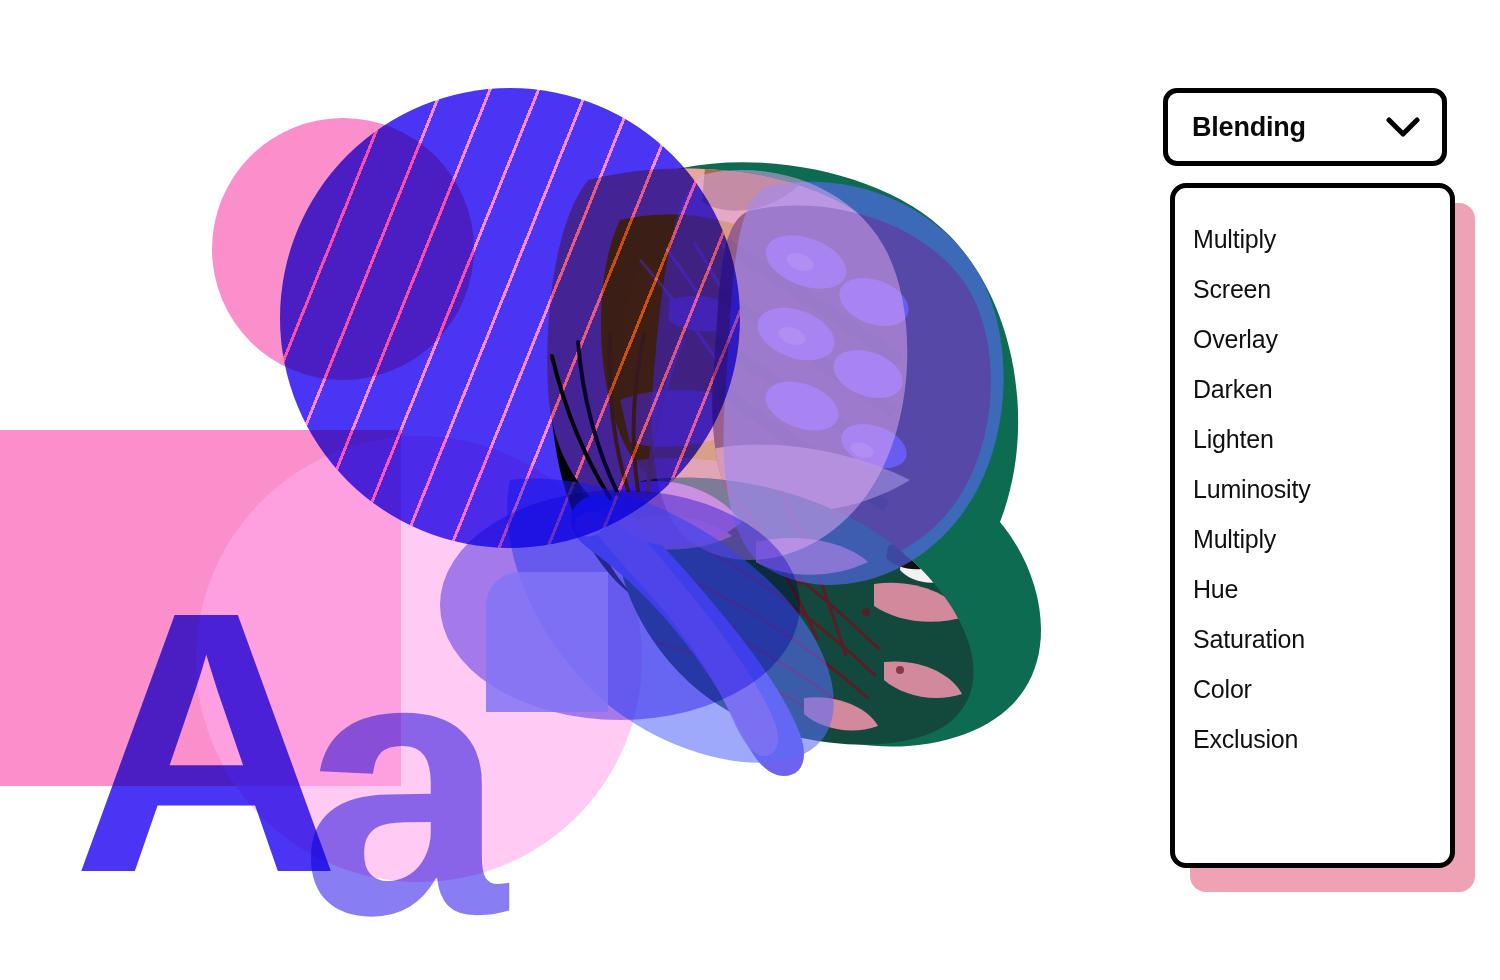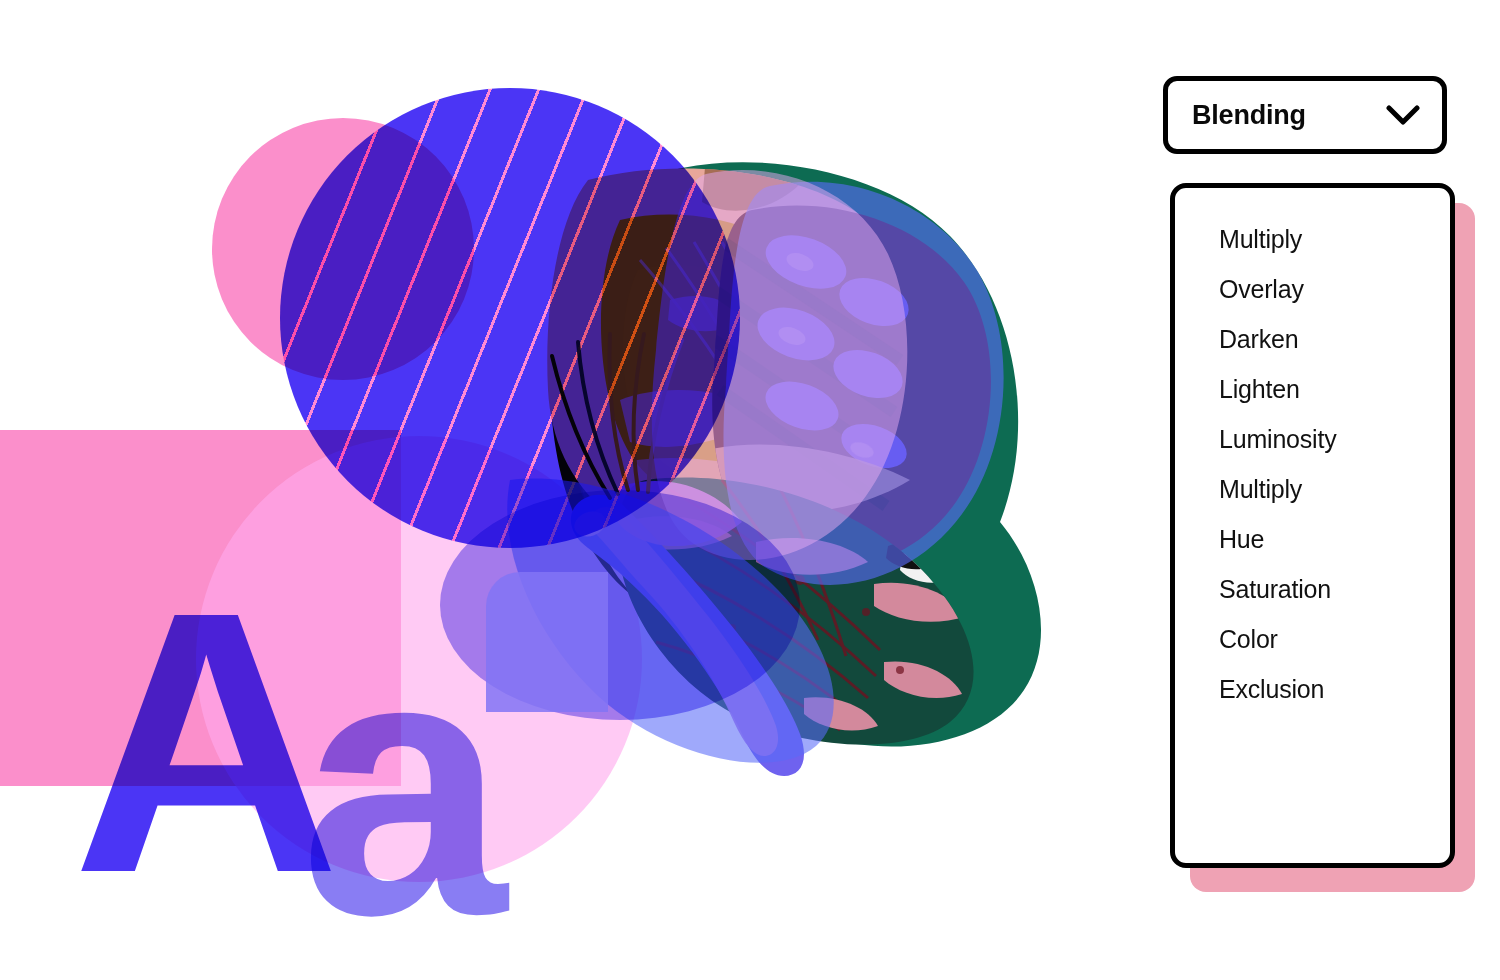--- a/index.html
+++ b/index.html
@@ -120,21 +120,21 @@
   #ui-root {
     position: absolute;
     left: 0; top: 0;
     width: 1500px; height: 980px;
     pointer-events: none;
   }
   #ui-root > * { pointer-events: auto; }
 
   .dropdown-button {
     position: absolute;
-    left: 1163px; top: 76px;
+    left: 1163px; top: 88px;
     width: 284px; height: 78px;
     box-sizing: border-box;
     background: #ffffff;
     border: 5px solid #000000;
     border-radius: 14px;
     display: flex;
     align-items: center;
     justify-content: space-between;
     padding: 0 22px 0 24px;
     cursor: pointer;
@@ -162,21 +162,21 @@
     width: 285px; height: 685px;
     box-sizing: border-box;
     background: #ffffff;
     border: 5px solid #000000;
     border-radius: 16px;
     padding: 26px 0 24px 0;
   }
   .list-item {
     height: 50px;
     line-height: 50px;
-    padding-left: 44px;
+    padding-left: 18px;
     font-size: 25px;
     color: #111111;
     letter-spacing: -.2px;
     cursor: pointer;
     white-space: nowrap;
   }
 </style>
 </head>
 <body>
 
@@ -360,20 +360,21 @@
       <svg class="chev" viewBox="0 0 34 22" xmlns="http://www.w3.org/2000/svg" aria-hidden="true">
         <path d="M3 4 L17 18 L31 4" fill="none" stroke="#000000" stroke-width="5" stroke-linecap="round" stroke-linejoin="round"></path>
       </svg>
     </span>
   </div>
 
   <div id="list-shadow"></div>
 
   <div id="dropdown-list">
     <div class="list-item">Multiply</div>
+    <div class="list-item">Screen</div>
     <div class="list-item">Overlay</div>
     <div class="list-item">Darken</div>
     <div class="list-item">Lighten</div>
     <div class="list-item">Luminosity</div>
     <div class="list-item">Multiply</div>
     <div class="list-item">Hue</div>
     <div class="list-item">Saturation</div>
     <div class="list-item">Color</div>
     <div class="list-item">Exclusion</div>
   </div>

